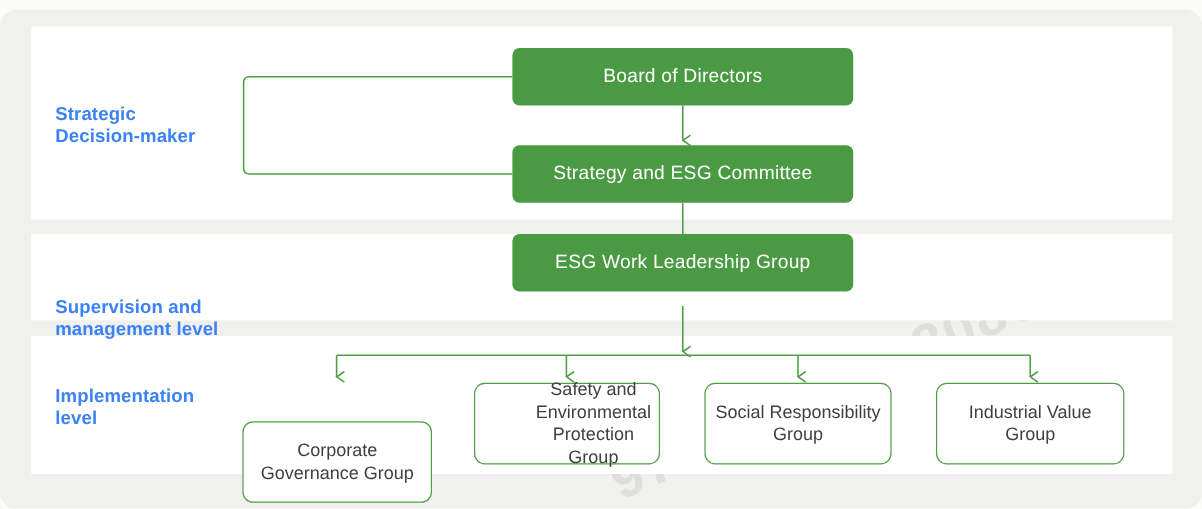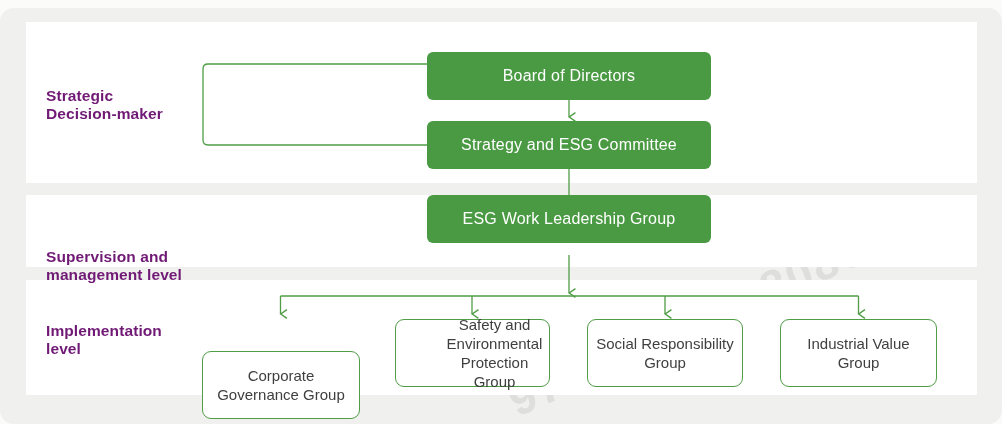--- a/index.html
+++ b/index.html
@@ -12,33 +12,33 @@
     position:absolute;left:0;right:0;top:8px;bottom:0;
     background:#f0f0ee;border-radius:14px;
   }
   .band{
     position:absolute;left:26px;width:951px;background:#ffffff;
   }
   .band-strategic{top:22px;height:161px;}
   .band-supervision{top:195px;height:72px;}
   .band-implementation{top:280px;height:115px;}
   .row-label{
-    position:absolute;left:46px;color:#701a75;font-size:15.5px;
+    position:absolute;left:46px;color:#3b82f6;font-size:15.5px;
     font-weight:600;line-height:18px;white-space:pre-line;letter-spacing:.1px;
   }
   .row-label-strategic{top:87px;}
   .row-label-supervision{top:212px;margin-top:36px;}
   .row-label-implementation{top:322px;}
   .node-green{
     position:absolute;left:427px;width:284px;height:48px;
     background:#4a9a43;border-radius:6px;color:#ffffff;
     display:flex;align-items:center;justify-content:center;
     font-size:16px;letter-spacing:.2px;text-align:center;
   }
-  .node-board{top:52px;}
+  .node-board{top:40px;}
   .node-committee{top:121px;}
   .node-leadership{top:195px;}
   .node-white{
     position:absolute;top:319px;height:68px;box-sizing:border-box;
     background:#ffffff;border:1.5px solid #4f9d45;border-radius:9px;
     color:#3f3f3f;display:flex;align-items:center;justify-content:center;
     font-size:15px;line-height:19px;text-align:center;padding:2px 4px;
   }
   .node-g1{left:202px;width:158px;margin-top:32px;}
   .node-g2{left:395px;width:155px;padding-left:48px;}

